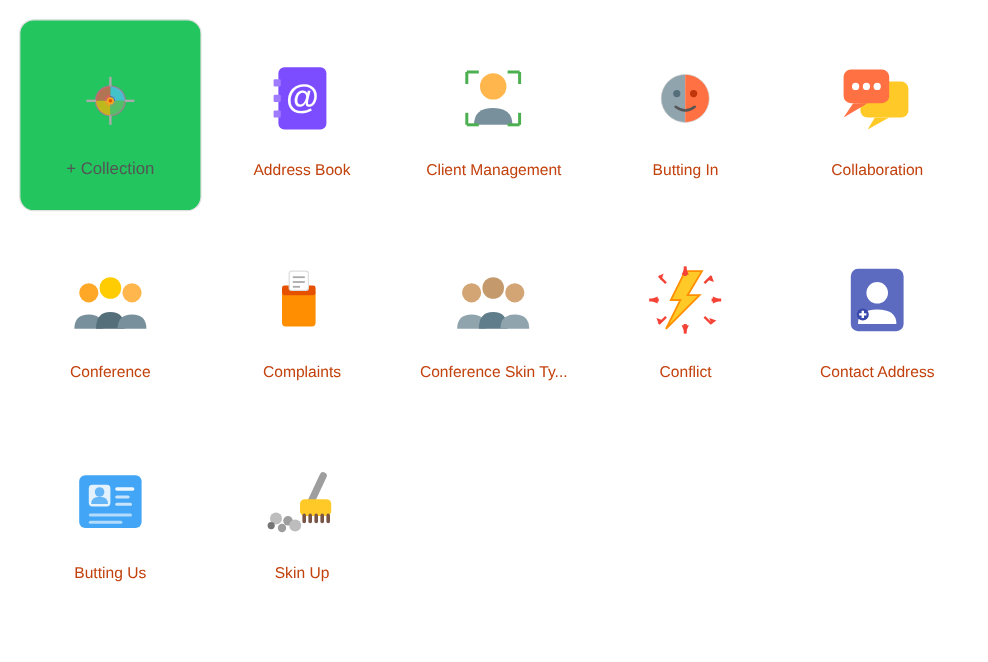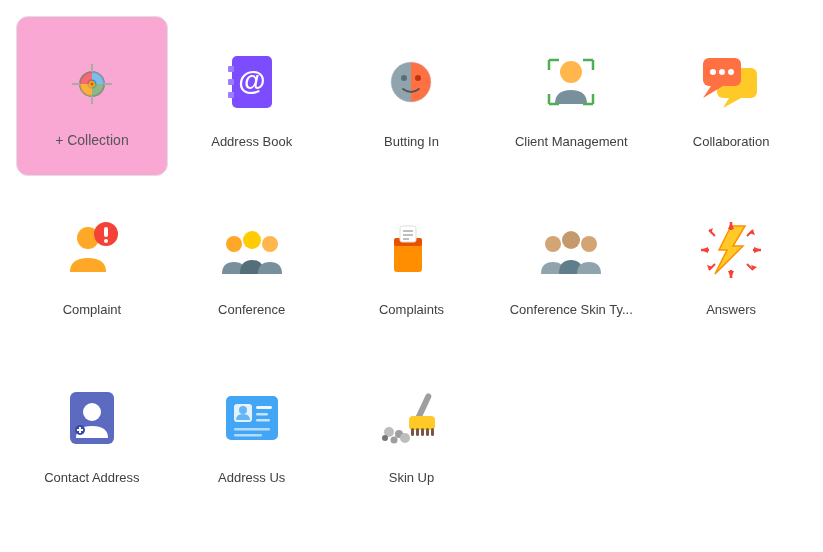--- a/index.html
+++ b/index.html
@@ -18,33 +18,33 @@
       flex-direction: column;
       align-items: center;
       justify-content: center;
       padding: 16px 8px 12px;
       border-radius: 12px;
       cursor: pointer;
       min-height: 160px;
     }
     .item.add-collection {
       border: 1.5px solid #e0e0e0;
-      background: #f9a8d4;
+      background: #22c55e;
     }
     .item .icon-wrap {
       width: 72px;
       height: 72px;
       display: flex;
       align-items: center;
       justify-content: center;
       margin-bottom: 16px;
     }
     .item .label {
       font-size: 13px;
-      color: #404040;
+      color: #c2410c;
       text-align: left;
       line-height: 1.3;
     }
     .add-collection .add-label {
       font-size: 14px;
       color: #555;
       font-weight: 500;
     }
     .add-collection .icon-wrap {
       margin-bottom: 12px;
@@ -93,40 +93,20 @@
         <text x="28" y="38" font-size="28" fill="white" text-anchor="middle" font-family="Arial" font-weight="bold">@</text>
 
         <rect x="4" y="14" width="6" height="6" rx="1" fill="#9e7bff"></rect>
         <rect x="4" y="27" width="6" height="6" rx="1" fill="#9e7bff"></rect>
         <rect x="4" y="40" width="6" height="6" rx="1" fill="#9e7bff"></rect>
       </svg>
     </div>
     <span class="label">Address Book</span>
   </div>
 
-
-  <div class="item">
-    <div class="icon-wrap">
-      <svg width="60" height="60" viewBox="0 0 60 60">
-
-        <path d="M30 10 A20 20 0 0 0 30 50 Z" fill="#90a4ae"></path>
-
-        <path d="M30 10 A20 20 0 0 1 30 50 Z" fill="#ff7043"></path>
-
-        <circle cx="30" cy="30" r="20" fill="none" stroke="#ccc" stroke-width="0.5"></circle>
-
-        <circle cx="23" cy="26" r="3" fill="#546e7a"></circle>
-
-        <circle cx="37" cy="26" r="3" fill="#bf360c"></circle>
-
-        <path d="M22 37 Q30 43 38 37" fill="none" stroke="#555" stroke-width="2" stroke-linecap="round"></path>
-      </svg>
-    </div>
-    <span class="label">Butting In</span>
-  </div>
 
   <div class="item">
     <div class="icon-wrap">
       <svg width="60" height="60" viewBox="0 0 60 60">
 
         <circle cx="30" cy="20" r="11" fill="#ffb74d"></circle>
 
         <path d="M14 52 Q14 38 30 38 Q46 38 46 52 Z" fill="#78909c"></path>
 
         <line x1="8" y1="8" x2="8" y2="18" stroke="#4caf50" stroke-width="2.5"></line>
@@ -135,54 +115,59 @@
         <line x1="52" y1="8" x2="42" y2="8" stroke="#4caf50" stroke-width="2.5"></line>
         <line x1="8" y1="52" x2="8" y2="42" stroke="#4caf50" stroke-width="2.5"></line>
         <line x1="8" y1="52" x2="18" y2="52" stroke="#4caf50" stroke-width="2.5"></line>
         <line x1="52" y1="52" x2="52" y2="42" stroke="#4caf50" stroke-width="2.5"></line>
         <line x1="52" y1="52" x2="42" y2="52" stroke="#4caf50" stroke-width="2.5"></line>
       </svg>
     </div>
     <span class="label">Client Management</span>
   </div>
 
+  <div class="item">
+    <div class="icon-wrap">
+      <svg width="60" height="60" viewBox="0 0 60 60">
+
+        <path d="M30 10 A20 20 0 0 0 30 50 Z" fill="#90a4ae"></path>
+
+        <path d="M30 10 A20 20 0 0 1 30 50 Z" fill="#ff7043"></path>
+
+        <circle cx="30" cy="30" r="20" fill="none" stroke="#ccc" stroke-width="0.5"></circle>
+
+        <circle cx="23" cy="26" r="3" fill="#546e7a"></circle>
+
+        <circle cx="37" cy="26" r="3" fill="#bf360c"></circle>
+
+        <path d="M22 37 Q30 43 38 37" fill="none" stroke="#555" stroke-width="2" stroke-linecap="round"></path>
+      </svg>
+    </div>
+    <span class="label">Butting In</span>
+  </div>
+
 
   <div class="item">
     <div class="icon-wrap">
       <svg width="64" height="56" viewBox="0 0 64 56">
 
         <rect x="18" y="14" width="40" height="30" rx="6" fill="#ffca28"></rect>
         <polygon points="30,44 24,54 42,44" fill="#ffca28"></polygon>
 
         <rect x="4" y="4" width="38" height="28" rx="6" fill="#ff7043"></rect>
         <polygon points="12,32 4,44 24,32" fill="#ff7043"></polygon>
 
         <circle cx="14" cy="18" r="3" fill="white"></circle>
         <circle cx="23" cy="18" r="3" fill="white"></circle>
         <circle cx="32" cy="18" r="3" fill="white"></circle>
       </svg>
     </div>
     <span class="label">Collaboration</span>
   </div>
 
-  <div class="item">
-    <div class="icon-wrap">
-      <svg width="56" height="60" viewBox="0 0 56 60">
-
-        <circle cx="24" cy="18" r="11" fill="#ffa726"></circle>
-        <path d="M6 52 Q6 38 24 38 Q42 38 42 52 Z" fill="#ffa726"></path>
-
-        <circle cx="42" cy="14" r="12" fill="#f44336"></circle>
-
-        <rect x="40" y="7" width="4" height="10" rx="2" fill="white"></rect>
-        <circle cx="42" cy="21" r="2" fill="white"></circle>
-      </svg>
-    </div>
-    <span class="label">Complaint</span>
-  </div>
 
   <div class="item">
     <div class="icon-wrap">
       <svg width="64" height="56" viewBox="0 0 64 56">
 
         <circle cx="14" cy="22" r="8" fill="#ffa726"></circle>
         <path d="M2 52 Q2 40 14 40 Q26 40 26 52 Z" fill="#78909c"></path>
 
         <circle cx="32" cy="18" r="9" fill="#ffcc02"></circle>
         <path d="M20 52 Q20 38 32 38 Q44 38 44 52 Z" fill="#546e7a"></path>
@@ -250,21 +235,21 @@
         <line x1="8" y1="8" x2="14" y2="14" stroke="#f44336" stroke-width="2"></line>
         <polygon points="8,8 12,6 10,12" fill="#f44336"></polygon>
         <line x1="52" y1="8" x2="46" y2="14" stroke="#f44336" stroke-width="2"></line>
         <polygon points="52,8 54,13 48,11" fill="#f44336"></polygon>
         <line x1="8" y1="48" x2="14" y2="42" stroke="#f44336" stroke-width="2"></line>
         <polygon points="8,48 6,43 12,45" fill="#f44336"></polygon>
         <line x1="52" y1="48" x2="46" y2="42" stroke="#f44336" stroke-width="2"></line>
         <polygon points="52,48 50,43 56,45" fill="#f44336"></polygon>
       </svg>
     </div>
-    <span class="label">Answers</span>
+    <span class="label">Conflict</span>
   </div>
 
   <div class="item">
     <div class="icon-wrap">
       <svg width="52" height="60" viewBox="0 0 52 60">
 
         <rect x="4" y="4" width="44" height="52" rx="6" fill="#5c6bc0"></rect>
 
         <circle cx="26" cy="24" r="9" fill="white"></circle>
         <path d="M10 50 Q10 38 26 38 Q42 38 42 50 Z" fill="white"></path>
@@ -289,21 +274,21 @@
         <path d="M14 32 Q14 26 21 26 Q28 26 28 32 Z" fill="#64b5f6"></path>
 
         <rect x="34" y="18" width="16" height="3" rx="1.5" fill="white" opacity="0.9"></rect>
         <rect x="34" y="25" width="12" height="2.5" rx="1.25" fill="white" opacity="0.7"></rect>
         <rect x="34" y="31" width="14" height="2.5" rx="1.25" fill="white" opacity="0.7"></rect>
 
         <rect x="12" y="40" width="36" height="2.5" rx="1.25" fill="white" opacity="0.6"></rect>
         <rect x="12" y="46" width="28" height="2.5" rx="1.25" fill="white" opacity="0.6"></rect>
       </svg>
     </div>
-    <span class="label">Address Us</span>
+    <span class="label">Butting Us</span>
   </div>
 
   <div class="item">
     <div class="icon-wrap">
       <svg width="64" height="60" viewBox="0 0 64 60">
 
         <rect x="40" y="4" width="6" height="36" rx="3" fill="#9e9e9e" transform="rotate(25, 43, 22)"></rect>
 
         <rect x="30" y="28" width="26" height="14" rx="4" fill="#ffca28"></rect>
 

